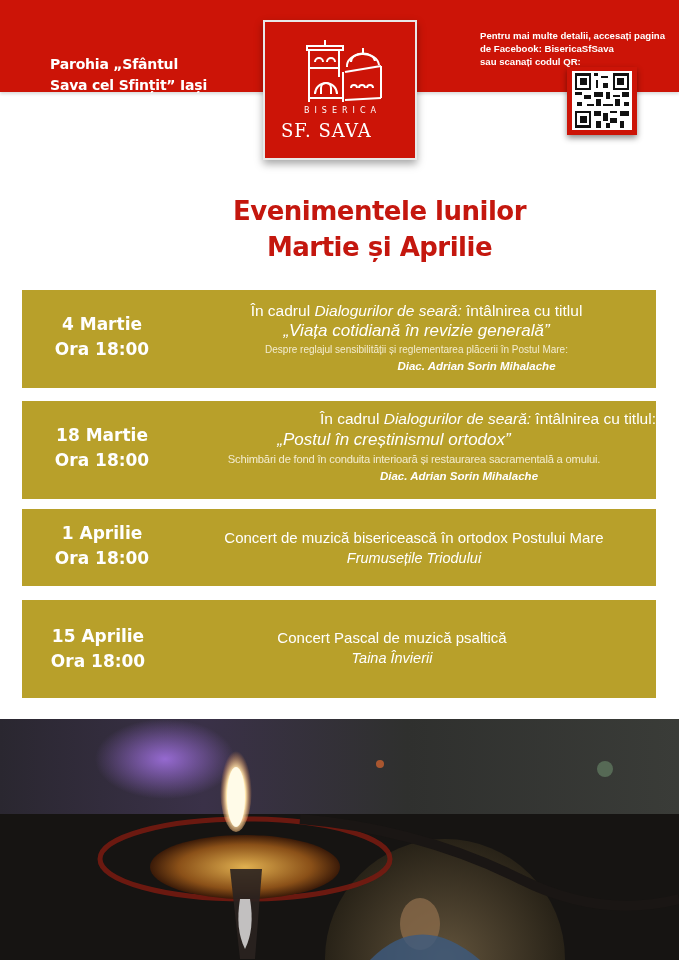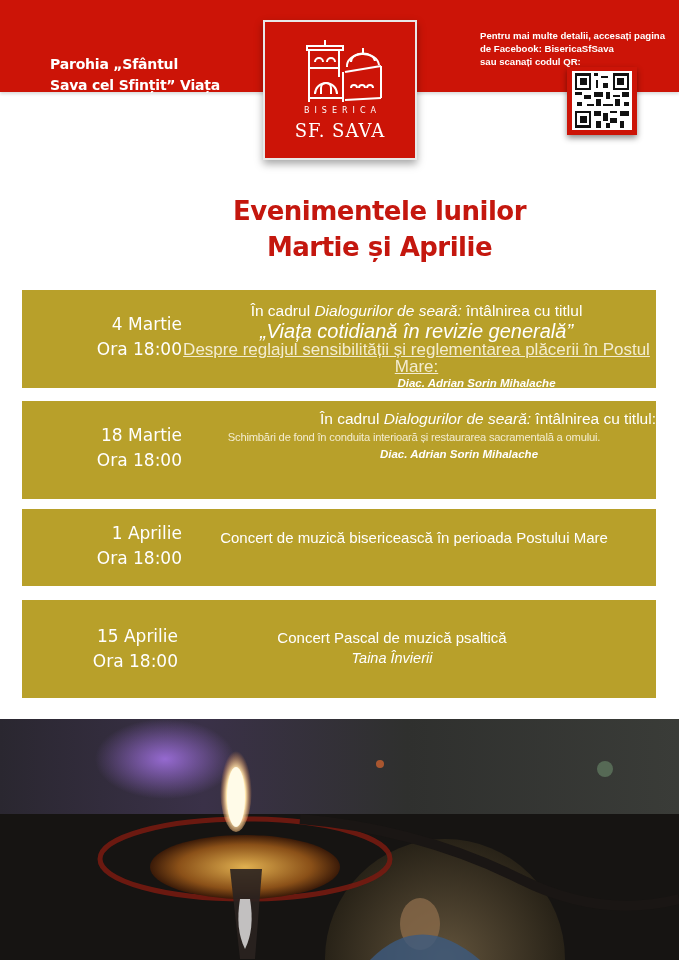--- a/index.html
+++ b/index.html
@@ -4,39 +4,39 @@
 <style>
   html, body { margin:0; padding:0; }
   body { width:679px; height:960px; position:relative; overflow:hidden; background:#ffffff; font-family:"DejaVu Sans", sans-serif; }
   .topband { position:absolute; left:0; top:0; width:679px; height:92px; background:#cc1407; box-shadow:0 2px 3px rgba(0,0,0,0.15); }
   .parish { position:absolute; left:50px; top:30px; color:#fff; font-weight:bold; font-size:14px; line-height:21px; letter-spacing:-0.2px;margin-top:24px; }
   .info { position:absolute; left:432px; top:29px; color:#fff; font-weight:bold; font-size:9.6px; line-height:13px; font-family:"Liberation Sans", sans-serif;margin-left:48px; }
   .qr { position:absolute; left:567px; top:67px; width:70px; height:68px; background:#cc1407; box-shadow:0 3px 6px rgba(0,0,0,0.45); }
   .qr-inner { position:absolute; left:5px; top:4px; width:60px; height:59px; background:#fff; }
   .logo { position:absolute; left:263px; top:20px; width:150px; height:136px; background:#cc1407; border:2px solid #e8e8e8; box-shadow:0 4px 8px rgba(0,0,0,0.35); }
   .logo-top2 { position:absolute; left:0; top:84px; width:155px; text-align:center; color:#fff; font-size:8px; letter-spacing:5px; }
-  .logo-name { position:absolute; left:0; top:98px; width:150px; text-align:center; color:#fff; font-size:18px; font-family:"DejaVu Serif", serif; letter-spacing:1px; }
+  .logo-name { position:absolute; left:16px; top:98px; width:150px; text-align:left; color:#fff; font-size:18px; font-family:"DejaVu Serif", serif; letter-spacing:1px; }
   .title { position:absolute; left:0; top:193px; width:679px; text-align:center; color:#c4170e; font-weight:bold; font-size:26px; line-height:36px; font-family:"DejaVu Sans", sans-serif; letter-spacing:-0.5px;padding-left:40px; }
   .event { position:absolute; left:22px; width:634px; background:#b8a02a; color:#fff; }
-  .date { position:absolute; left:0; width:160px; text-align:right; font-weight:normal; font-size:17px; line-height:25px; }
+  .date { position:absolute; left:0; width:160px; text-align:center; font-weight:bold; font-size:17px; line-height:25px; }
   .desc { position:absolute; left:155px; width:479px; text-align:center; font-family:"Liberation Sans", sans-serif; }
   .l1 { font-size:15.5px; line-height:20px; }
-  .l2 { font-size:20px; line-height:20px; font-style:italic; }
+  .l2 { font-size:17px; line-height:20px; font-style:italic; }
   .l3 { font-size:12px; line-height:17px; color:#f3ecd0; }
   .l4 { font-size:11.5px; line-height:16px; font-style:italic; font-weight:bold; }
   .photo { position:absolute; left:0; top:719px; width:679px; height:241px; overflow:hidden; background:#1a1a1a; }
 </style>
 </head>
 <body>
 
 <div class="topband"></div>
 
 <div class="parish">
   <div>Parohia „Sfântul</div>
-  <div>Sava cel Sfințit” Viața</div>
+  <div>Sava cel Sfințit” Iași</div>
 </div>
 
 <div class="logo">
   <svg width="150" height="90" viewBox="0 0 150 90" style="position:absolute;left:0;top:0;">
     <g fill="none" stroke="#fff" stroke-width="2">
       <line x1="60" y1="18" x2="60" y2="24"></line>
       <rect x="42" y="24" width="36" height="4"></rect>
       <line x1="44" y1="28" x2="44" y2="80"></line>
       <line x1="74" y1="28" x2="74" y2="55"></line>
       <path d="M50 40 a4 4 0 0 1 8 0 M62 40 a4 4 0 0 1 8 0"></path>
@@ -112,44 +112,46 @@
 </div>
 
 <div class="event" style="top:290px;height:98px;">
   <div class="date" style="top:22px;">
     <div>4 Martie</div>
     <div>Ora 18:00</div>
   </div>
   <div class="desc" style="top:11px;">
     <div class="l1"><span>În cadrul </span><i>Dialogurilor de seară:</i><span> întâlnirea cu titlul</span></div>
     <div class="l2">„Viața cotidiană în revizie generală”</div>
-    <div class="l3" style="font-size:17px;text-decoration:underline;">Despre reglajul sensibilității și reglementarea plăcerii în Postul Mare:</div>
+    <div class="l3" style="font-size:10px;">Despre reglajul sensibilității și reglementarea plăcerii în Postul Mare:</div>
     <div class="l4" style="padding-left:120px;">Diac. Adrian Sorin Mihalache</div>
   </div>
 </div>
 
 <div class="event" style="top:401px;height:98px;">
   <div class="date" style="top:22px;">
     <div>18 Martie</div>
     <div>Ora 18:00</div>
   </div>
   <div class="desc" style="top:8px;left:150px;width:484px;">
     <div class="l1" style="text-align:right;padding-left:12px;"><span>În cadrul </span><i>Dialogurilor de seară:</i><span> întâlnirea cu titlul:</span></div>
+    <div class="l2" style="line-height:22px;padding-right:40px;">„Postul în creștinismul ortodox”</div>
     <div class="l3" style="font-size:11.2px;letter-spacing:-0.2px;">Schimbări de fond în conduita interioară și restaurarea sacramentală a omului.</div>
     <div class="l4" style="padding-left:90px;">Diac.  Adrian Sorin Mihalache</div>
   </div>
 </div>
 
 <div class="event" style="top:509px;height:77px;">
   <div class="date" style="top:12px;">
     <div>1 Aprilie</div>
     <div>Ora 18:00</div>
   </div>
   <div class="desc" style="top:19px;left:150px;width:484px;">
-    <div class="l1" style="font-size:15px;">Concert de muzică bisericească în perioada Postului Mare</div>
+    <div class="l1" style="font-size:15px;">Concert de muzică bisericească în ortodox Postului Mare</div>
+    <div class="l2" style="font-size:14.5px;">Frumusețile Triodului</div>
   </div>
 </div>
 
 <div class="event" style="top:600px;height:98px;">
   <div class="date" style="top:24px;left:-4px;">
     <div>15 Aprilie</div>
     <div>Ora 18:00</div>
   </div>
   <div class="desc" style="top:28px;left:160px;width:420px;">
     <div class="l1" style="font-size:15px;">Concert Pascal de muzică psaltică</div>

